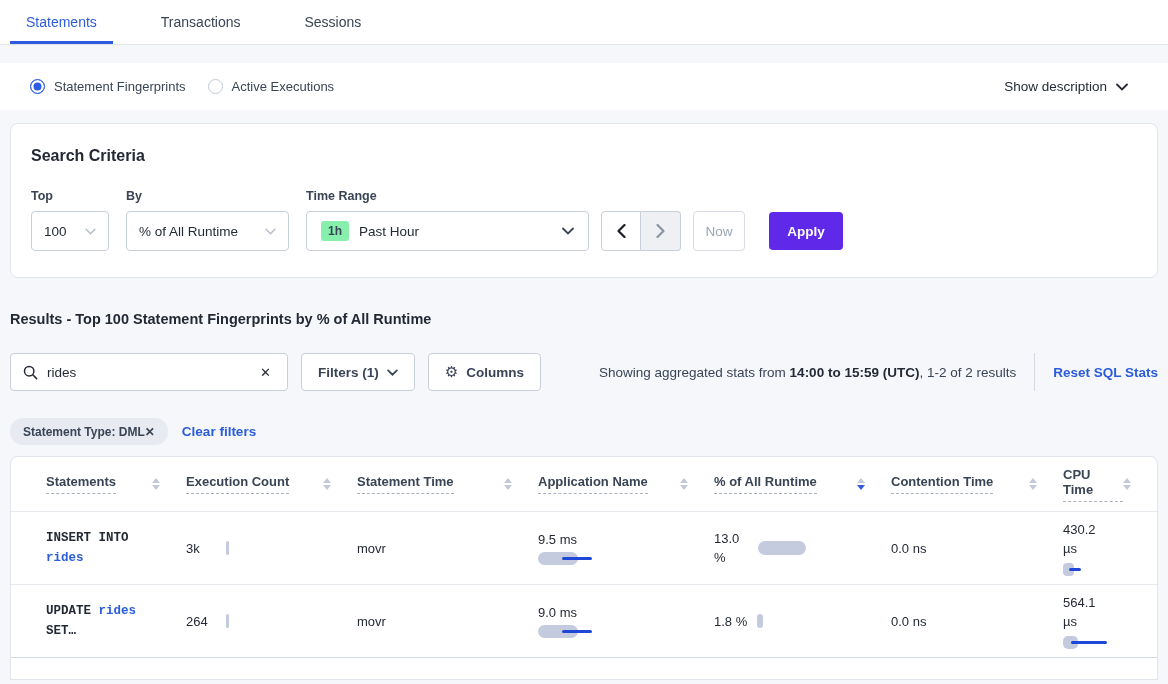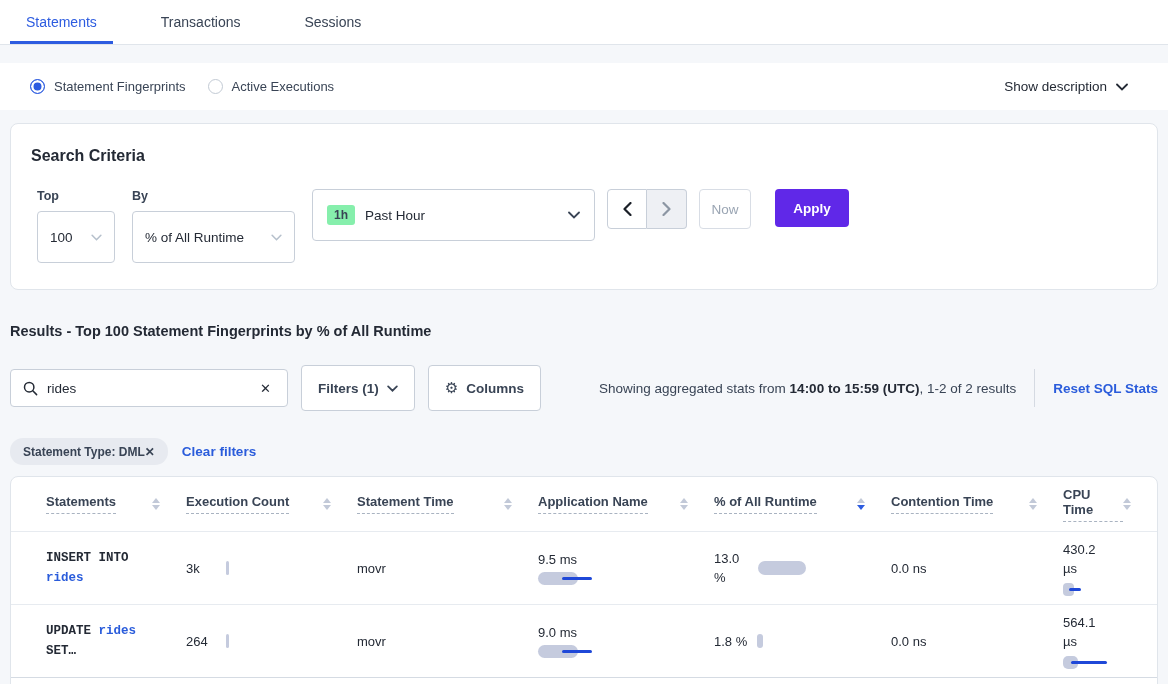--- a/index.html
+++ b/index.html
@@ -22,44 +22,44 @@
   .radio-opt{display:flex;align-items:center;gap:9px;font-size:13px;color:var(--ink2);cursor:pointer;}
   .rdot{width:15px;height:15px;border-radius:50%;}
   .rdot.on{background:var(--accent);box-shadow:inset 0 0 0 2.5px #fff;border:1.5px solid var(--accent);}
   .rdot.off{background:#fff;border:1px solid #c2cad4;}
   .showdesc{display:flex;align-items:center;gap:9px;font-size:13.5px;color:var(--ink);cursor:pointer;}
 
   
   .card{background:#fff;border:1px solid var(--border);border-radius:8px;margin:13px 10px 0;}
   .criteria{padding:23px 20px 26px;}
   .criteria h2{font-size:16px;font-weight:700;color:var(--ink);}
-  .crit-row{display:flex;align-items:flex-start;margin-top:24px;margin-left:6px;}
+  .crit-row{display:flex;align-items:flex-end;margin-top:24px;}
   .fgroup{display:flex;flex-direction:column;gap:8px;}
   .flabel{font-size:12.5px;font-weight:700;color:var(--ink2);}
-  .select{height:52px;border:1px solid var(--inputborder);border-radius:4px;background:#fff;display:flex;align-items:center;font-size:13.5px;color:var(--ink);cursor:pointer;}
+  .select{height:40px;border:1px solid var(--inputborder);border-radius:4px;background:#fff;display:flex;align-items:center;font-size:13.5px;color:var(--ink);cursor:pointer;}
   .sel-top{width:78px;padding:0 12px;}
   .sel-by{width:163px;padding:0 12px;margin-left:0;}
   .sel-time{width:283px;padding:0 14px;}
   .select .chev{margin-left:auto;}
   .badge-1h{background:#86efac;border-radius:3px;font-size:12px;font-weight:700;color:var(--ink2);padding:3px 7px;margin-right:10px;}
   .gap17{width:17px;} .gap12{width:12px;} .gap24{width:24px;}
   .arrowgrp{display:flex;height:40px;}
   .arrowbtn{width:40px;height:40px;border:1px solid var(--inputborder);display:flex;align-items:center;justify-content:center;background:#fff;cursor:pointer;}
   .arrowbtn.prev{border-radius:4px 0 0 4px;}
   .arrowbtn.next{border-radius:0 4px 4px 0;border-left:none;background:#eef0f4;cursor:default;}
   .btn-now{width:52px;height:40px;border:1px solid #d8dde5;border-radius:4px;background:#fff;color:var(--muted);font-size:13.5px;display:flex;align-items:center;justify-content:center;cursor:default;}
   .btn-apply{width:74px;height:38px;margin-bottom:1px;border:none;border-radius:4px;background:var(--purple);color:#fff;font-size:13.5px;font-weight:700;display:flex;align-items:center;justify-content:center;cursor:pointer;font-family:inherit;}
 
   
   .results-h{margin:33px 10px 9px;font-size:14.5px;font-weight:700;color:var(--ink);}
   .ctl-row{margin:26px 10px 0;display:flex;align-items:center;}
   .searchbox{width:278px;height:38px;border:1px solid var(--inputborder);border-radius:4px;background:#fff;display:flex;align-items:center;padding:0 12px;}
   .searchbox input{border:none;outline:none;flex:1;font-size:13.5px;color:var(--ink);margin-left:9px;font-family:inherit;background:transparent;}
   .clear-x{color:var(--ink);font-size:13px;cursor:pointer;padding:2px 4px;}
-  .btn-light{height:46px;border:1px solid var(--inputborder);border-radius:4px;background:#fff;display:flex;align-items:center;gap:8px;padding:0 16px;font-size:13.5px;font-weight:700;color:var(--ink2);margin-left:13px;cursor:pointer;}
+  .btn-light{height:38px;border:1px solid var(--inputborder);border-radius:4px;background:#fff;display:flex;align-items:center;gap:8px;padding:0 16px;font-size:13.5px;font-weight:700;color:var(--ink2);margin-left:13px;cursor:pointer;}
   .gearglyph{font-size:15px;font-weight:400;}
   .stats{margin-left:auto;font-size:13.5px;color:var(--ink2);}
   .stats b{color:var(--ink);}
   .vdiv{width:1px;height:38px;background:#d5dae2;margin:0 18px;}
   .link{color:var(--link);font-size:13.5px;font-weight:700;cursor:pointer;text-decoration:none;}
 
   .chip-row{margin:27px 10px 0;display:flex;align-items:center;}
   .chip{background:#e7eaf0;border-radius:13px;height:27px;display:flex;align-items:center;padding:0 13px;font-size:12px;font-weight:700;color:var(--ink2);gap:0;}
   .chip .x{cursor:pointer;font-size:12px;}
   .chip-row .link{margin-left:14px;}
@@ -142,20 +142,21 @@
         <span class="flabel">By</span>
         <div class="select sel-by">
           <span>% of All Runtime</span>
           <svg class="chev" width="11" height="7" viewBox="0 0 12 8">
               <polyline points="1,1.5 6,6.5 11,1.5" fill="none" stroke="#b6c0cc" stroke-width="1.8" stroke-linecap="round"></polyline>
             </svg>
         </div>
       </div>
       <div class="gap17"></div>
       <div class="fgroup">
+        <span class="flabel">Time Range</span>
         <div class="select sel-time">
           <span class="badge-1h">1h</span>
           <span>Past Hour</span>
           <svg class="chev" width="12" height="8" viewBox="0 0 12 8">
               <polyline points="1,1.5 6,6.5 11,1.5" fill="none" stroke="#394455" stroke-width="1.8" stroke-linecap="round"></polyline>
             </svg>
         </div>
       </div>
       <div class="gap12"></div>
       <div class="arrowgrp">

